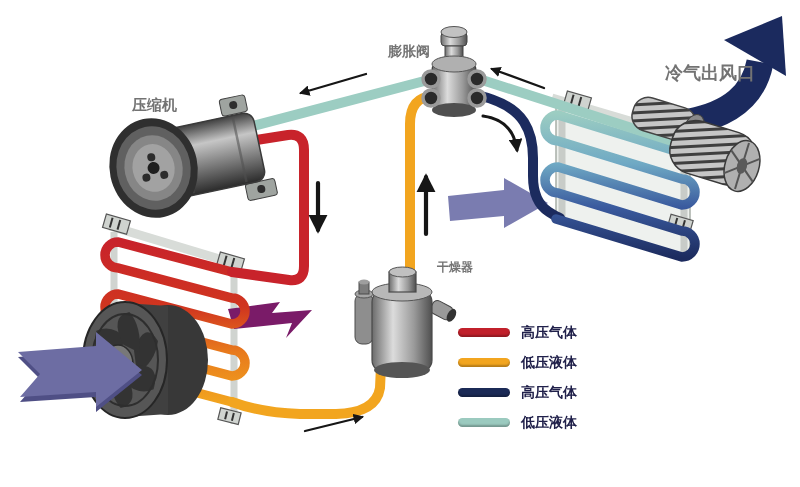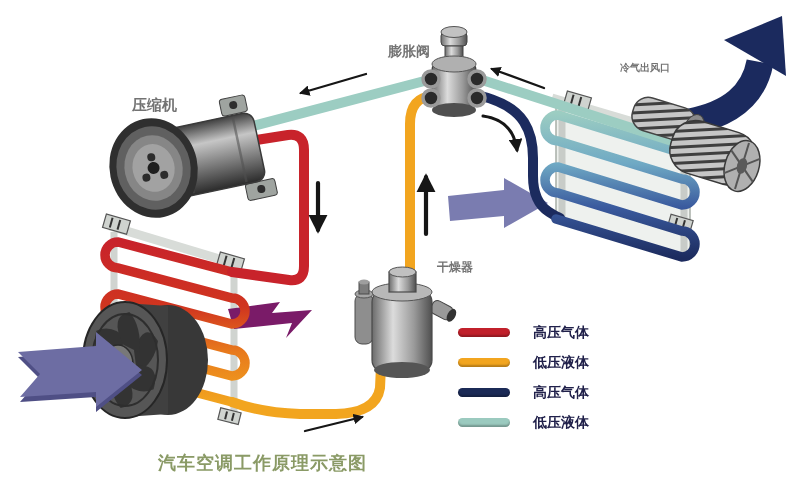--- a/index.html
+++ b/index.html
@@ -2,26 +2,26 @@
 <html><head>
 <meta charset="utf-8">
 <style>
   html,body{margin:0;padding:0;}
   .stage{position:relative;width:800px;height:487px;background:#ffffff;overflow:hidden;
          font-family:"Liberation Sans", sans-serif;}
   .stage svg{position:absolute;left:0;top:0;}
   .lbl{position:absolute;color:#737373;font-weight:bold;white-space:nowrap;}
   .lbl-compressor{left:132px;top:96px;font-size:15px;}
   .lbl-valve{left:388px;top:43px;font-size:14px;}
-  .lbl-outlet{left:620px;top:61px;font-size:10px;}
+  .lbl-outlet{left:665px;top:61px;font-size:18px;}
   .lbl-dryer{left:437px;top:259px;font-size:12px;}
   .lbl-condenser{left:145px;top:411px;font-size:15px;}
   .title{position:absolute;left:158px;top:451px;font-size:18px;font-weight:bold;letter-spacing:1px;}
   .legend{position:absolute;left:458px;top:327px;}
-  .legend-row{display:flex;align-items:center;gap:23px;height:11px;margin-bottom:19px;text-align:center;}
+  .legend-row{display:flex;align-items:center;gap:11px;height:11px;margin-bottom:19px;text-align:center;}
   .legend-swatch{width:52px;height:9px;border-radius:5px;box-shadow:inset 0 -2px 2px rgba(0,0,0,.25);}
   .legend-label{font-size:14px;font-weight:bold;color:#20204a;line-height:11px;}
 </style>
 </head>
 <body>
 
 <div class="stage">
 
 <svg width="800" height="487" viewBox="0 0 800 487">
   <defs>
@@ -237,15 +237,14 @@
   <div class="legend-row">
     <span class="legend-swatch" style="background: rgb(27, 42, 86);"></span>
     <span class="legend-label">高压气体</span>
   </div>
   <div class="legend-row">
     <span class="legend-swatch" style="background: rgb(155, 202, 191);"></span>
     <span class="legend-label">低压液体</span>
   </div>
 </div>
 
-<div class="title" style="color: rgb(138, 154, 102);">汽车空调工作原理示意图</div>
 
 </div>
 
 </body></html>

